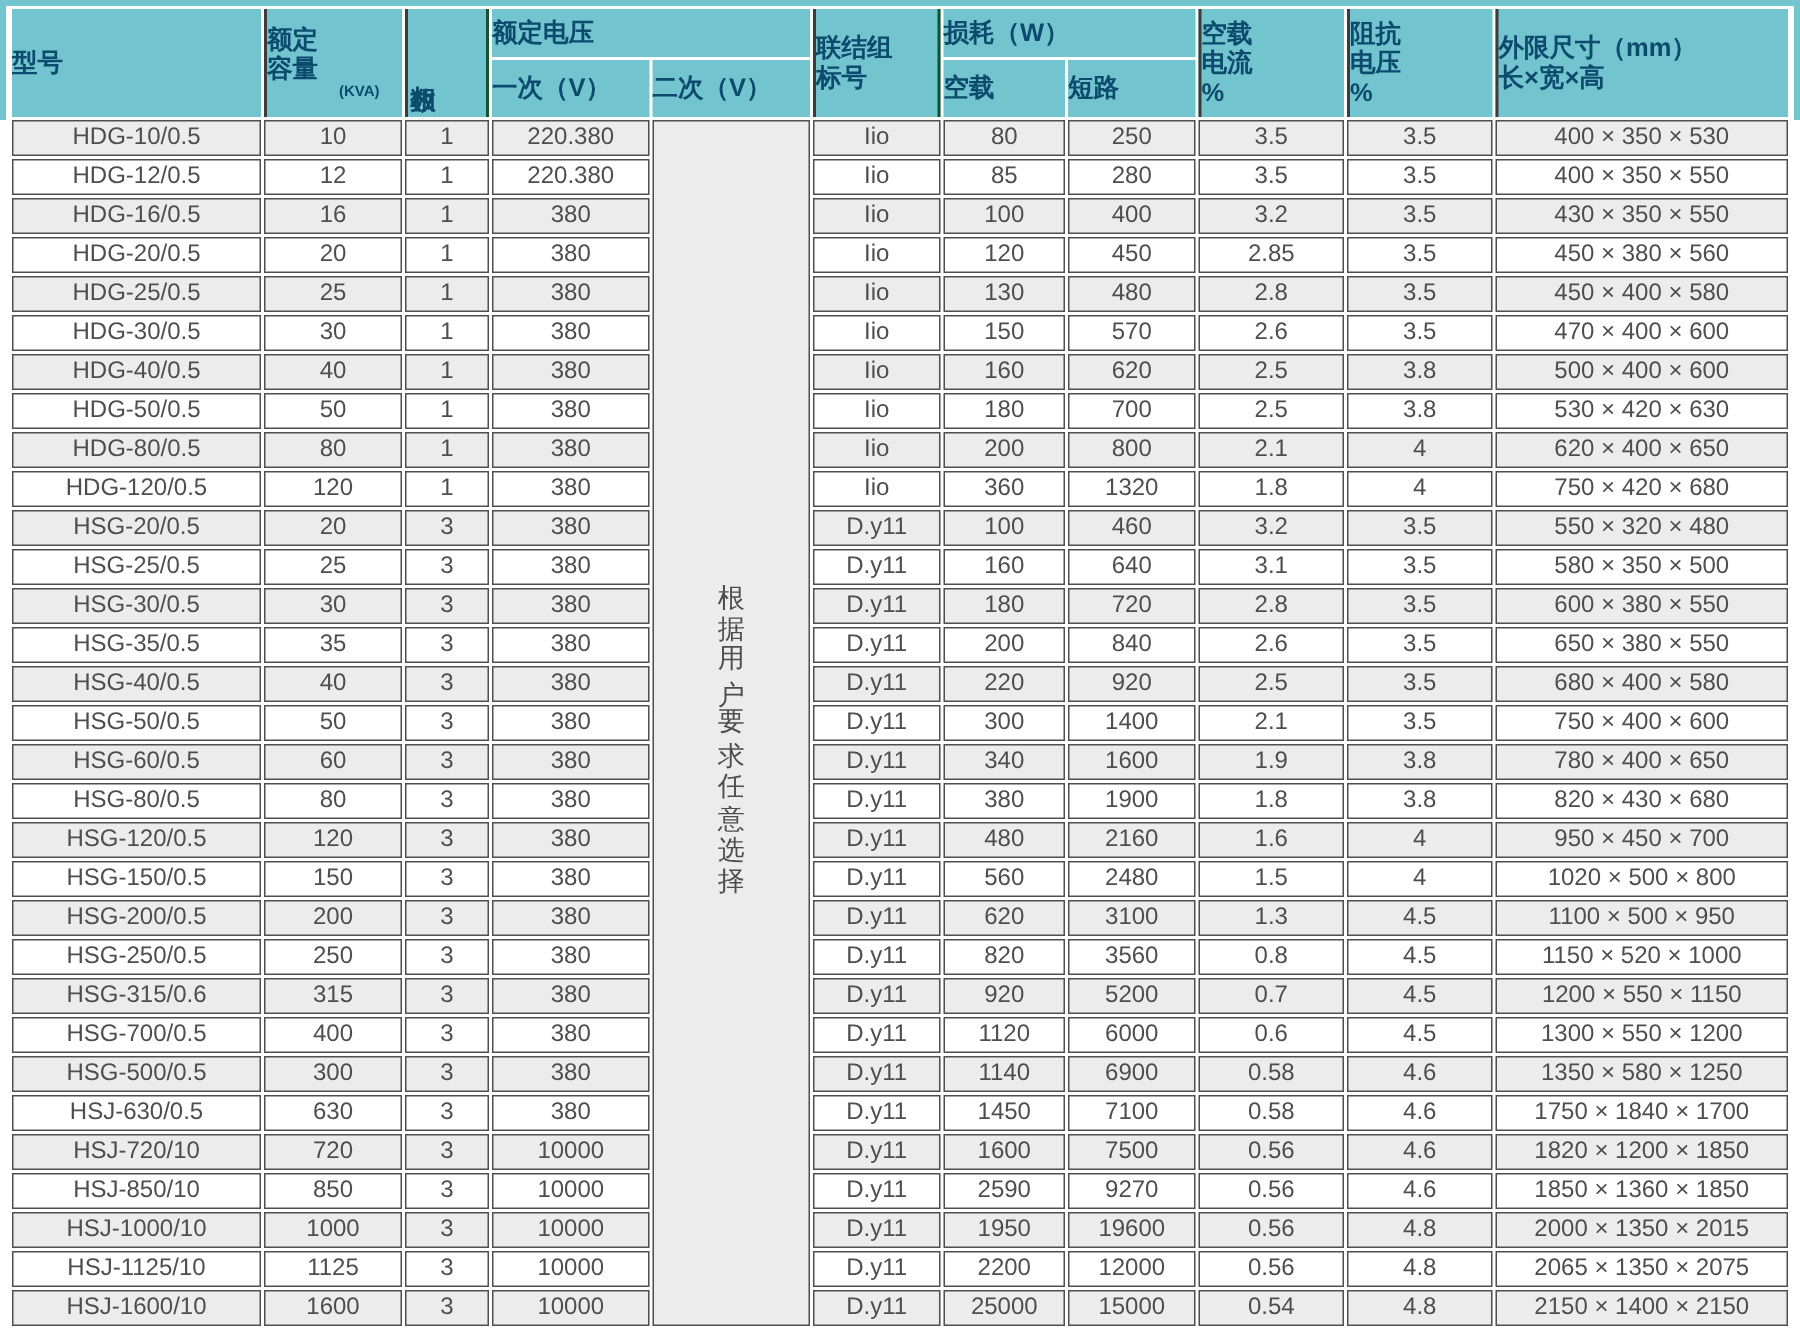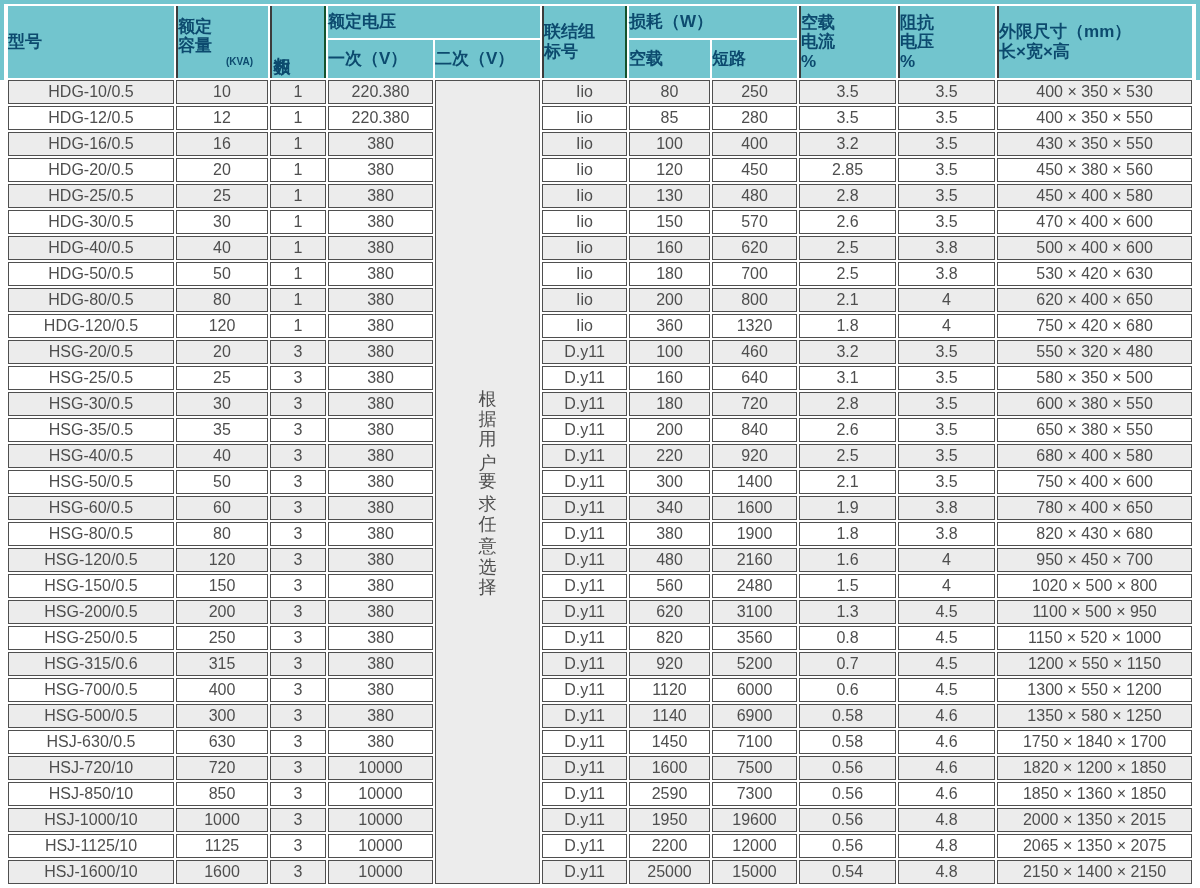--- a/index.html
+++ b/index.html
@@ -439,21 +439,21 @@
           <td>4.6</td>
           <td>1820 × 1200 × 1850</td>
         </tr>
         <tr>
           <td>HSJ-850/10</td>
           <td>850</td>
           <td>3</td>
           <td>10000</td>
           <td>D.y11</td>
           <td>2590</td>
-          <td>7300</td>
+          <td>9270</td>
           <td>0.56</td>
           <td>4.6</td>
           <td>1850 × 1360 × 1850</td>
         </tr>
         <tr>
           <td>HSJ-1000/10</td>
           <td>1000</td>
           <td>3</td>
           <td>10000</td>
           <td>D.y11</td>

